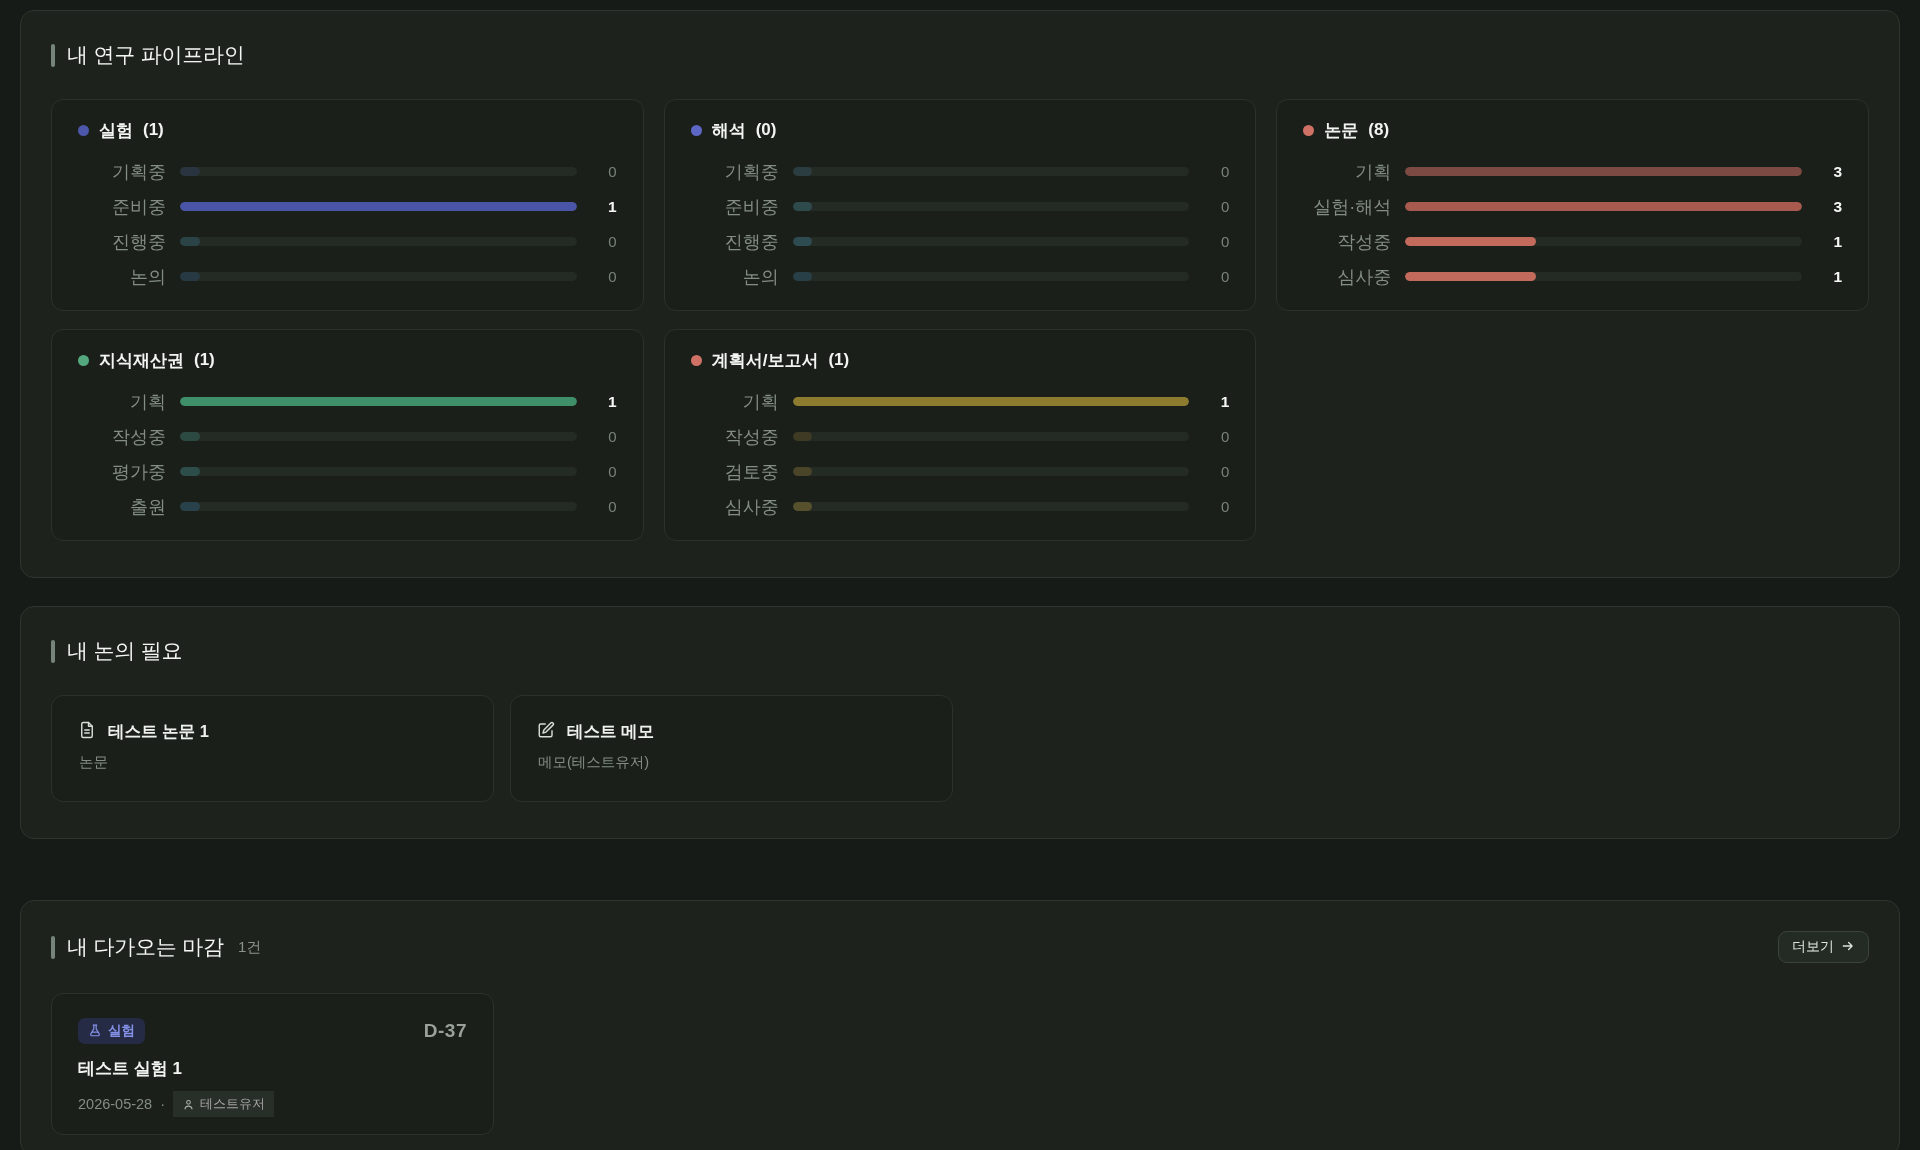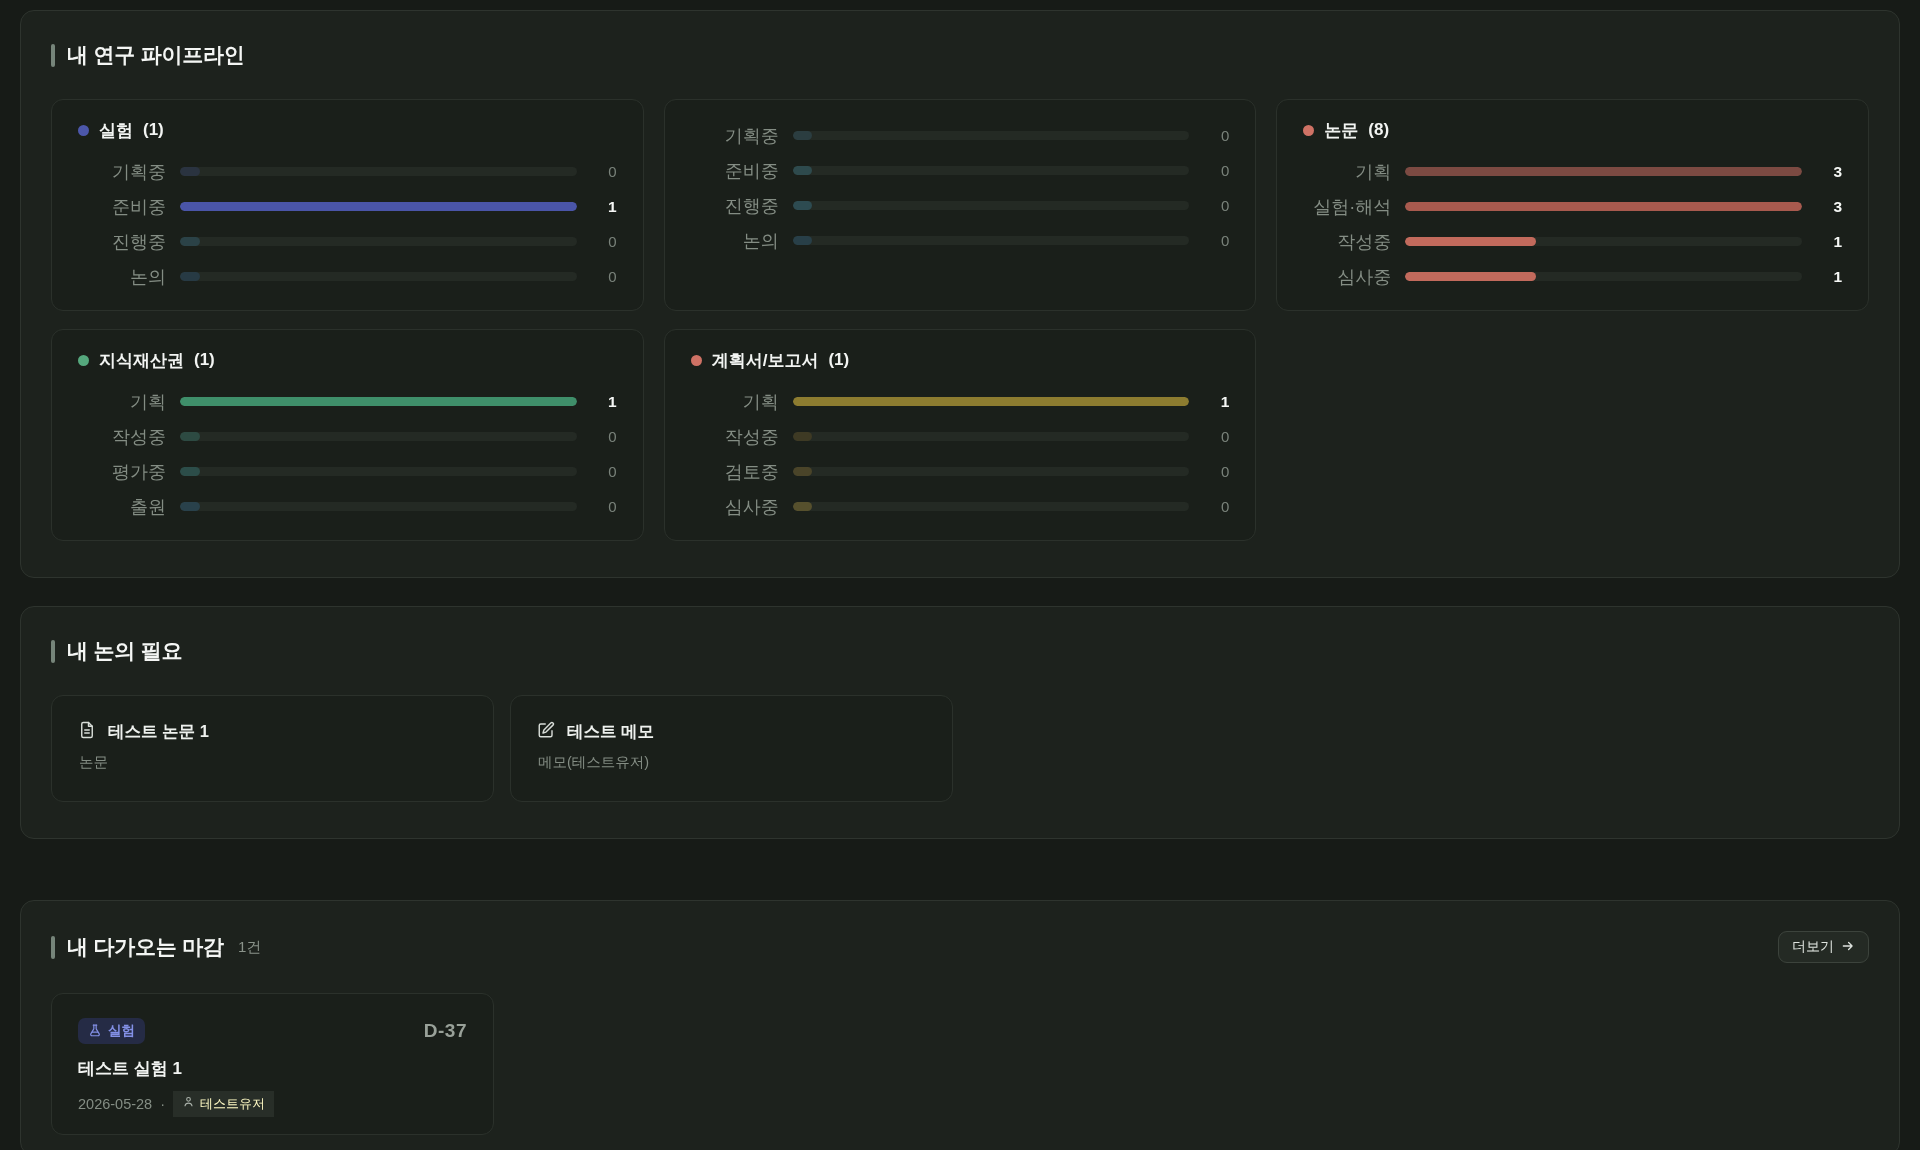--- a/index.html
+++ b/index.html
@@ -21,21 +21,21 @@
   #panel-deadlines { margin-top:61px; padding-bottom:20px; }
 
   .section-header {
     display:flex; align-items:center; gap:12px;
     margin-bottom:30px;
   }
   .accent-bar {
     width:4px; height:23px; border-radius:2px;
     background:#76857a; flex-shrink:0;
   }
-  .section-title { font-size:21px; font-weight:700; color:#f4f6f4; letter-spacing:-0.2px; }
+  .section-title { font-size:21px; font-weight:400; color:#f4f6f4; letter-spacing:-0.2px; }
   .section-count { font-size:15px; font-weight:400; color:#8a938a; margin-left:2px; }
   .header-spacer { flex:1; }
 
   
   .cards-grid {
     display:grid;
     grid-template-columns:repeat(3,1fr);
     gap:18px 20px;
   }
   .pipe-card {
@@ -112,24 +112,24 @@
     background:#252b45;
     color:#8390e6;
     font-size:13.5px; font-weight:600;
     padding:4px 10px; border-radius:7px;
   }
   .type-badge svg { width:14px; height:14px; }
   .dday { font-size:19px; font-weight:600; color:#99a199; letter-spacing:0.5px; }
   .deadline-title { font-size:17px; font-weight:700; color:#f2f4f2; margin-bottom:11px; }
   .deadline-meta { display:flex; align-items:center; gap:8px; font-size:14.5px; color:#848d84; }
   .owner-chip {
-    display:inline-flex; gap:5px;
+    display:inline-flex; align-items:center; gap:5px;
     background:#282e28; border-radius:0;
     padding:4px 9px;
-    font-size:13px; color:#fef9c3;
+    font-size:13px; color:#a3a3a3;
   }
   .owner-chip svg { width:13px; height:13px; color:#aab2aa; }
 </style>
 </head>
 <body>
 
 <section class="panel" id="panel-pipeline">
   <div class="section-header">
     <span class="accent-bar"></span>
     <span class="section-title">내 연구 파이프라인</span>
@@ -166,20 +166,25 @@
           <div class="status-row">
     <span class="status-label">논의</span>
     <span class="status-track">
       <span class="status-fill" style="display: block; width: 5%; background: rgb(39, 58, 68);"></span>
     </span>
     <span class="status-value">0</span>
   </div>
         </div>
   </div>
       <div class="pipe-card">
+    <div class="pipe-card-header">
+      <span class="cat-dot" style="background: rgb(93, 104, 198);"></span>
+      <span class="cat-name">해석</span>
+      <span class="cat-count">(0)</span>
+    </div>
     <div class="status-rows">
           <div class="status-row">
     <span class="status-label">기획중</span>
     <span class="status-track">
       <span class="status-fill" style="display: block; width: 5%; background: rgb(43, 61, 64);"></span>
     </span>
     <span class="status-value">0</span>
   </div>
           <div class="status-row">
     <span class="status-label">준비중</span>

